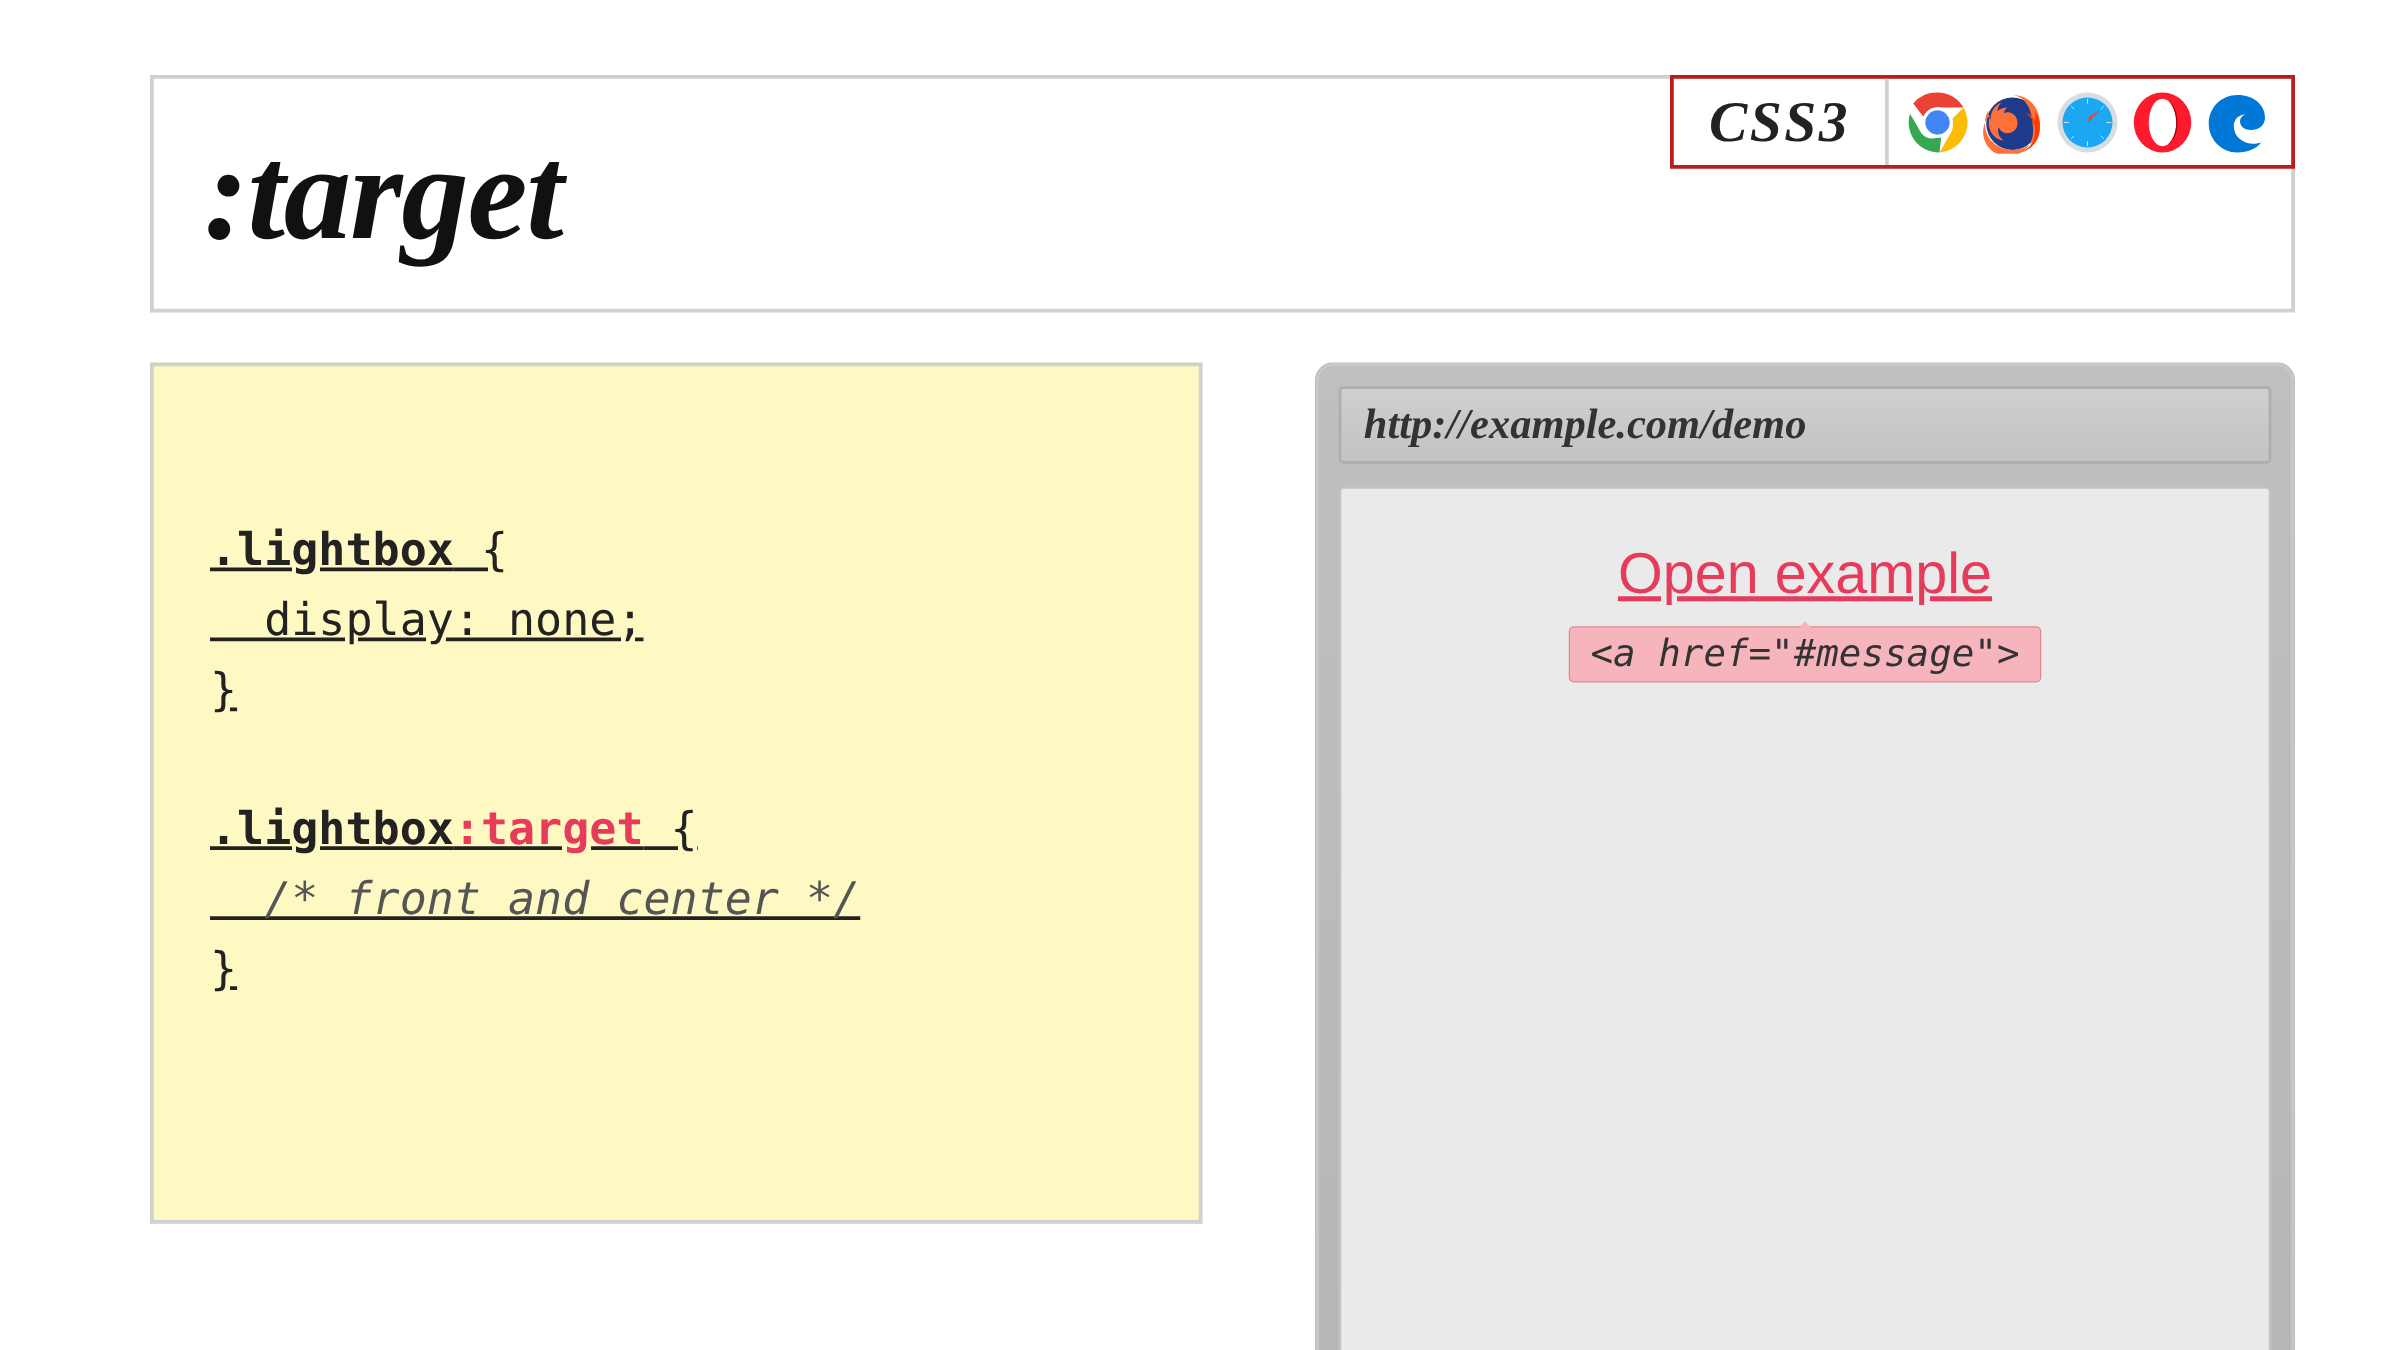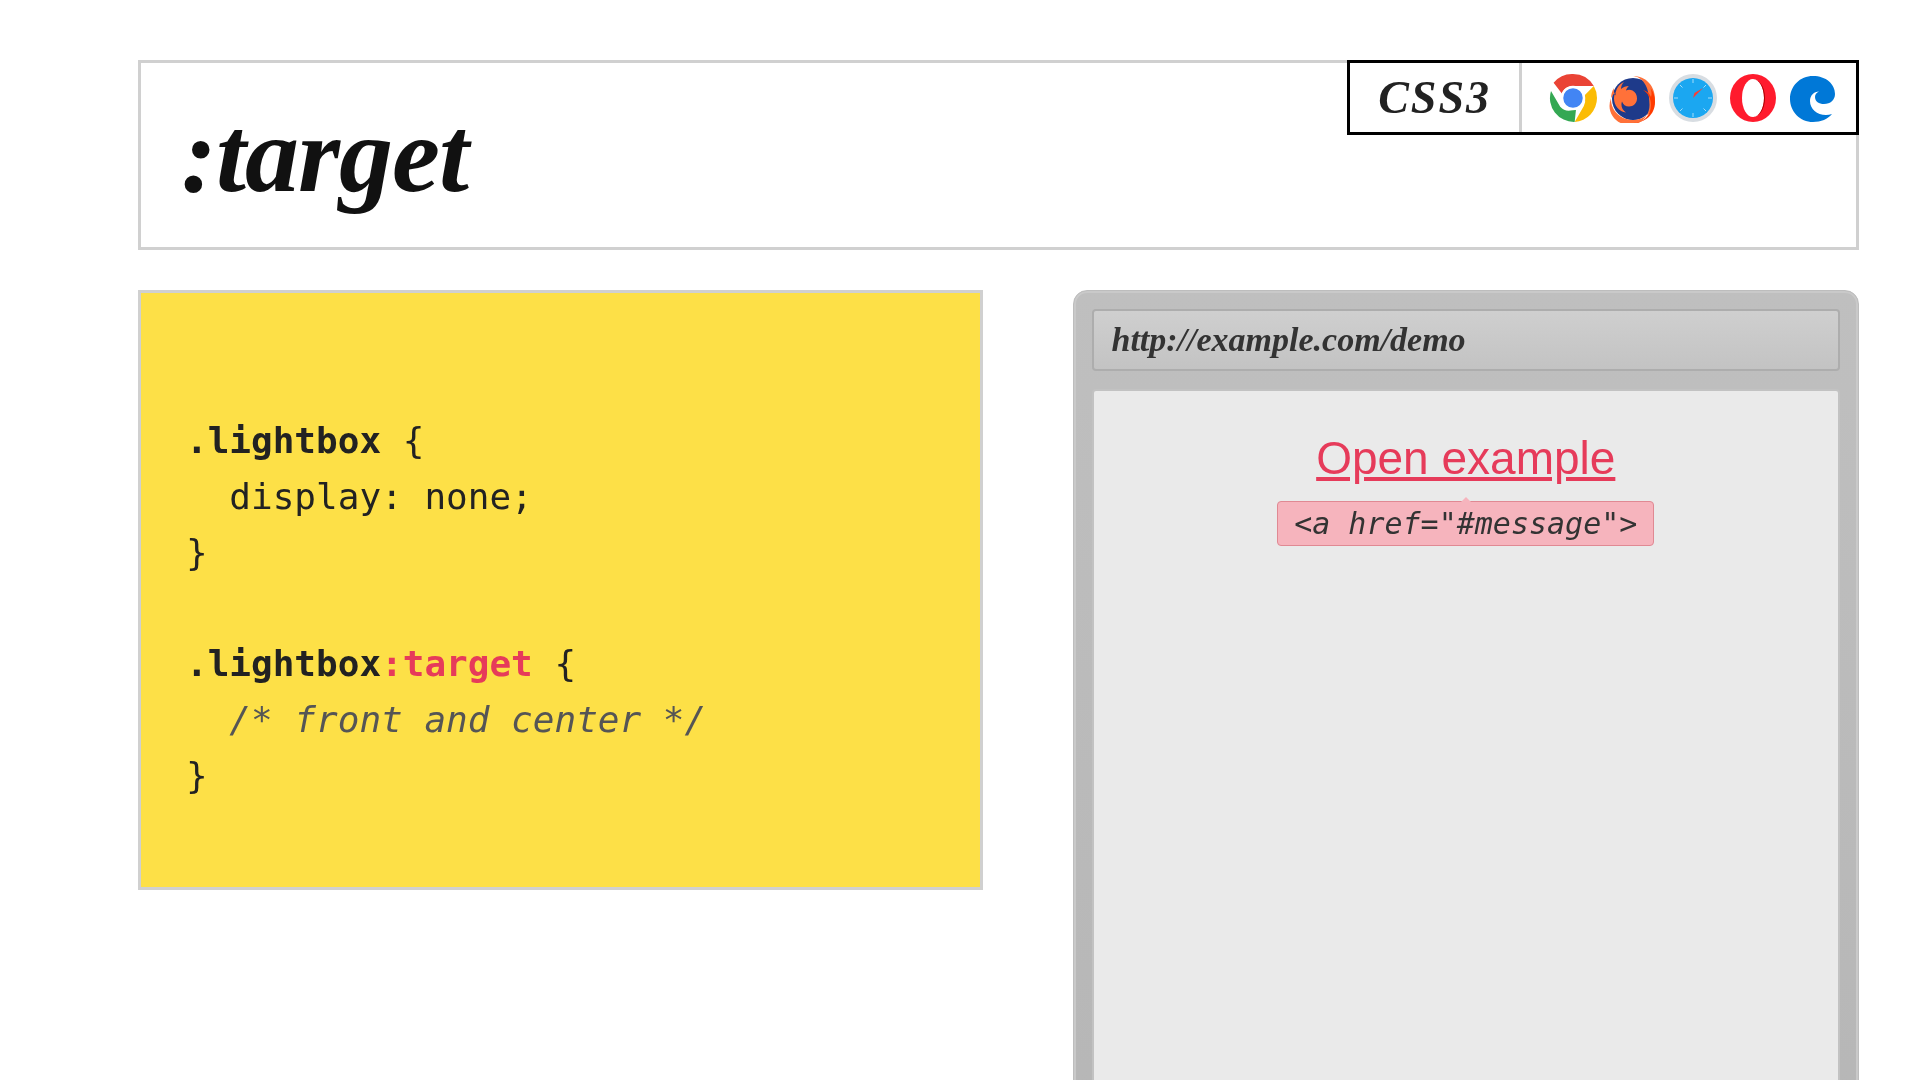--- a/index.html
+++ b/index.html
@@ -6,22 +6,21 @@
   body {
     width: 1920px;
     height: 1080px;
     background: #ffffff;
     font-family: Georgia, 'Times New Roman', serif;
     position: relative;
   }
   .slide {
     position: absolute;
     inset: 0;
-    padding: 60px 61px 80px 120px;
-    margin-left: 18px;
+    padding: 60px 84px 80px 120px;
   }
   .header-box {
     border: 3px solid #d0d0d0;
     height: 190px;
     position: relative;
     display: flex;
     align-items: center;
     padding-left: 40px;
   }
   .title {
@@ -29,22 +28,21 @@
     font-weight: 700;
     font-size: 108px;
     letter-spacing: -1px;
     color: #111;
   }
   .meta-box {
     position: absolute;
     top: -3px;
     right: -3px;
     display: flex;
-    border: 3px solid #000000;
-    gap: 12px;
+    border: 3px solid #b91c1c;
   }
   .spec-cell {
     border-right: 3px solid #d0d0d0;
     padding: 8px 28px;
     font-family: Georgia, serif;
     font-style: italic;
     font-weight: 600;
     font-size: 46px;
     letter-spacing: 2px;
     color: #222;
@@ -57,29 +55,30 @@
   }
   .browser-icon { width: 50px; height: 50px; display: block; }
 
   .content {
     display: flex;
     gap: 90px;
     margin-top: 40px;
   }
   .code-panel {
     flex: 1;
-    background: #fde047;
+    background: #fef9c3;
     border: 3px solid #d0d0d0;
     padding: 120px 45px 45px 45px;
-    height: 600px;
+    height: 689px;
     font-family: 'Menlo', 'Consolas', monospace;
     font-size: 36px;
     line-height: 1.55;
     color: #222;
     white-space: pre;
+    text-decoration: underline;
   }
   .code-panel .hl { color: #e63b5a; }
   .code-panel .comment { font-style: italic; color: #555; }
   .sel { font-weight: 600; }
 
   .demo-panel {
     flex: 1;
     height: 876px;
     background: linear-gradient(#bfbfbf,#b6b6b6);
     border: 1px solid #bdbdbd;

